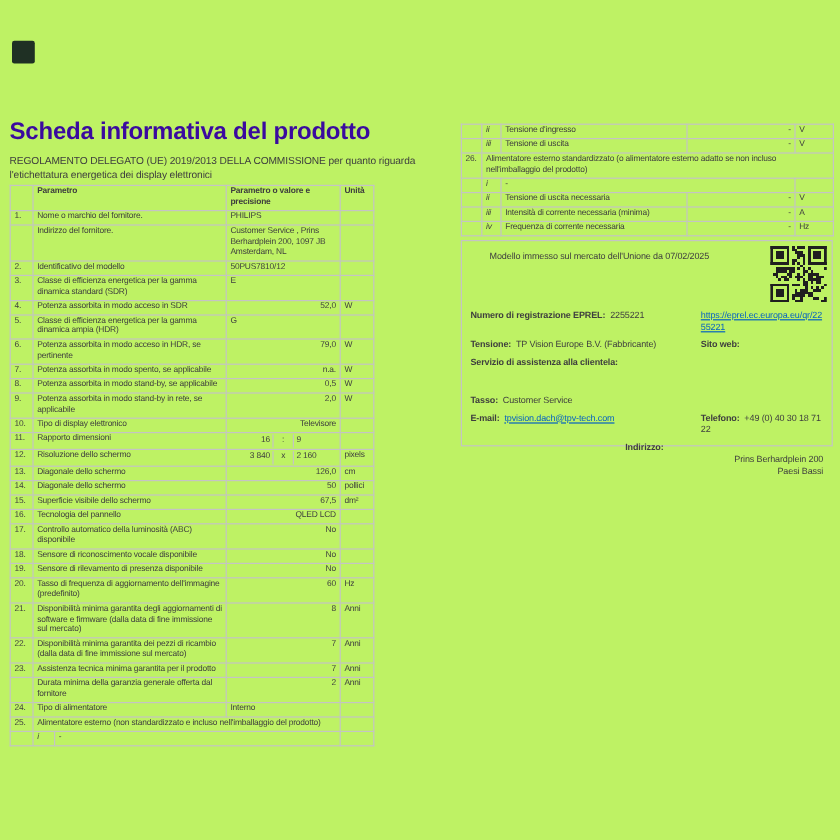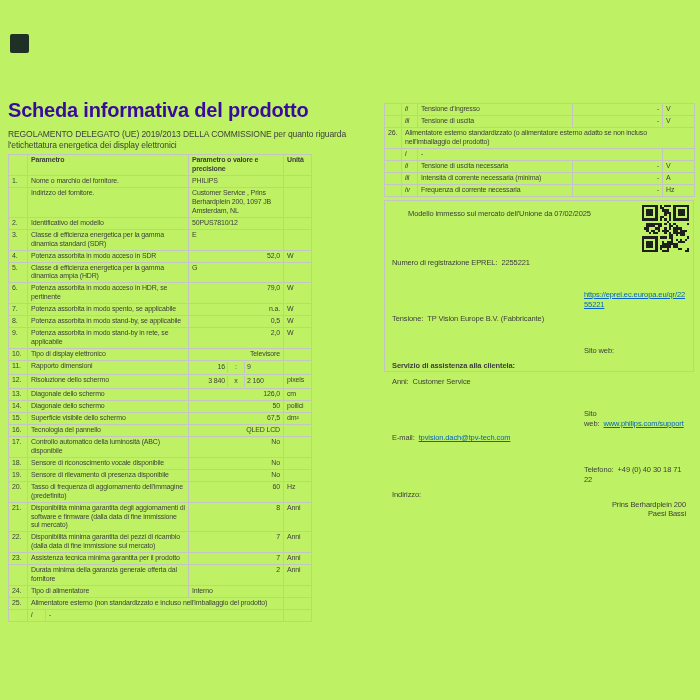--- a/index.html
+++ b/index.html
@@ -27,23 +27,23 @@
   .split .s2{width:12px;text-align:center;border-right:1px solid var(--c-border,#c4c4c4);}
   .split .s3{flex:1;text-align:left;}
   .ibox{position:absolute;left:384px;top:200px;width:310px;height:172px;box-sizing:border-box;
         border:1px solid var(--c-border,#c4c4c4);padding:6px 7px;font-size:7.5px;line-height:1.3;
         letter-spacing:-0.1px;}
   .model-line{padding-top:2px;width:230px;padding-left:16px;}
   .qr{position:absolute;top:4px;right:4px;width:47px;height:47px;}
   .pairs{margin-top:39px;}
   .pair{display:flex;margin-bottom:5px;}
   .lcol{width:192px;flex:none;}
-  .rcol{flex:1;margin-top:32px;}
-  .lbl{font-weight:normal;margin-right:4px;}
-  .heading-line{font-weight:bold;margin-bottom:6px;}
+  .rcol{flex:1;}
+  .lbl{font-weight:bold;margin-right:4px;text-align:center;}
+  .heading-line{font-weight:bold;margin-bottom:22px;}
   a.link{color:var(--c-link,#0563c1);text-decoration:underline;cursor:pointer;}
   a.break{word-break:break-all;display:inline-block;max-width:104px;}
   .addr-line{line-height:1.32;text-align:right;}
   .addr-line.indent{padding-left:3px;}
 </style>
 </head>
 <body>
 
 <div class="page">
 
@@ -461,24 +461,21 @@
         </div>
         <div class="rcol">
           <span class="lbl">Sito web:</span>
         </div>
       </div>
 
       <div class="heading-line">Servizio di assistenza alla clientela:</div>
 
       <div class="pair">
         <div class="lcol">
-          <span class="lbl">Anni:</span><span>Customer Service</span>
-        </div>
-        <div class="rcol">
-          <span class="lbl">Sito web:</span><a class="link">www.philips.com/support</a>
+          <span class="lbl">Tasso:</span><span>Customer Service</span>
         </div>
       </div>
 
       <div class="pair">
         <div class="lcol">
           <span class="lbl">E-mail:</span><a class="link">tpvision.dach@tpv-tech.com</a>
         </div>
         <div class="rcol">
           <span class="lbl">Telefono:</span><span>+49 (0) 40 30 18 71 22</span>
         </div>

